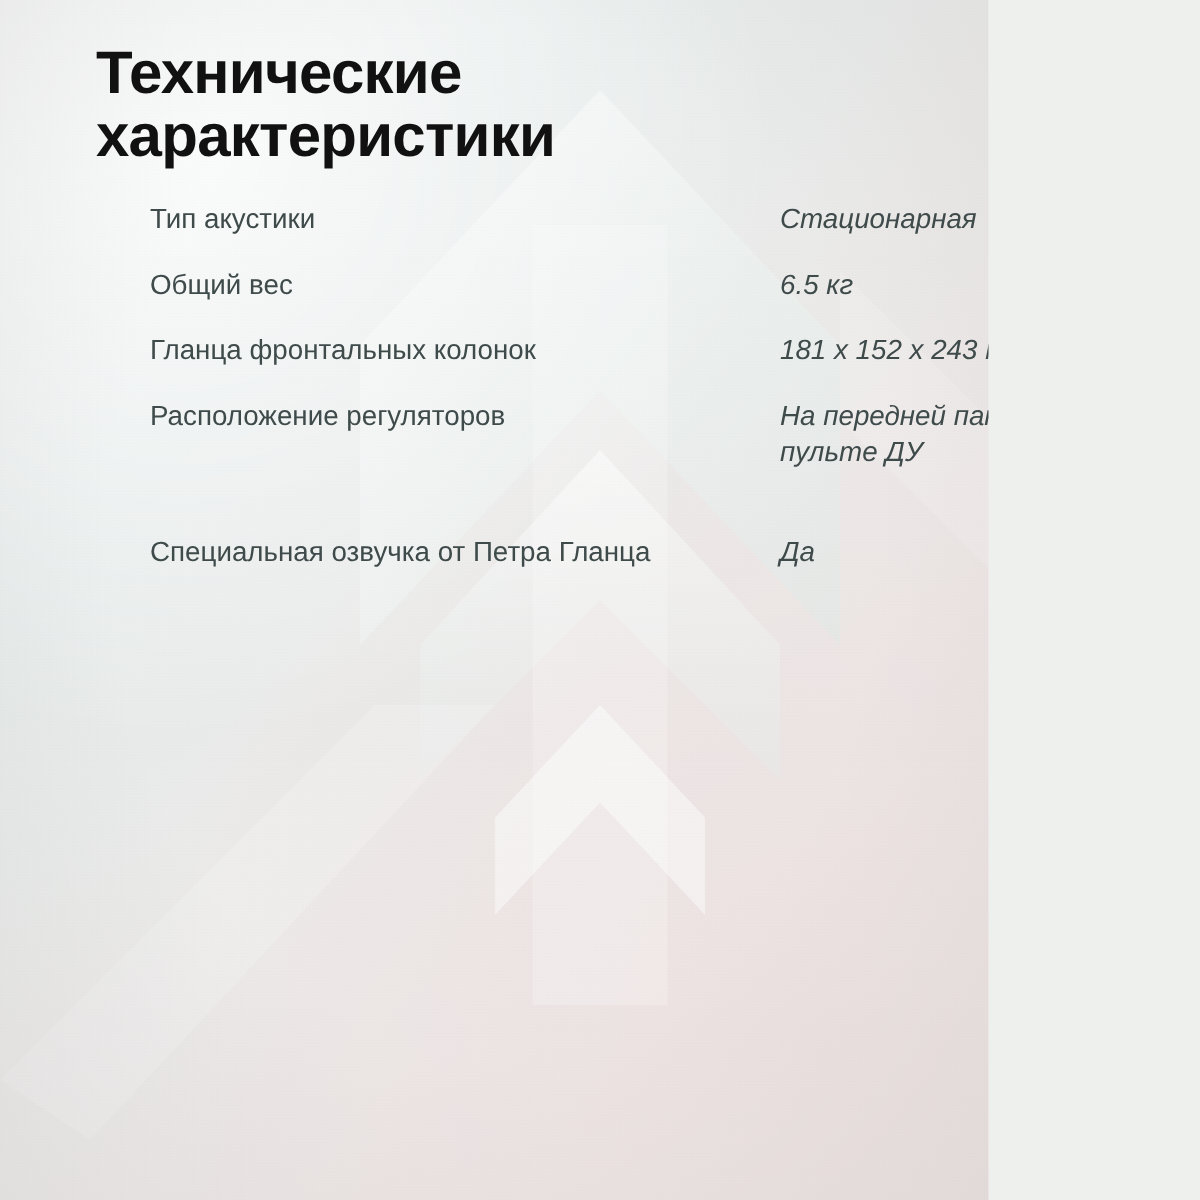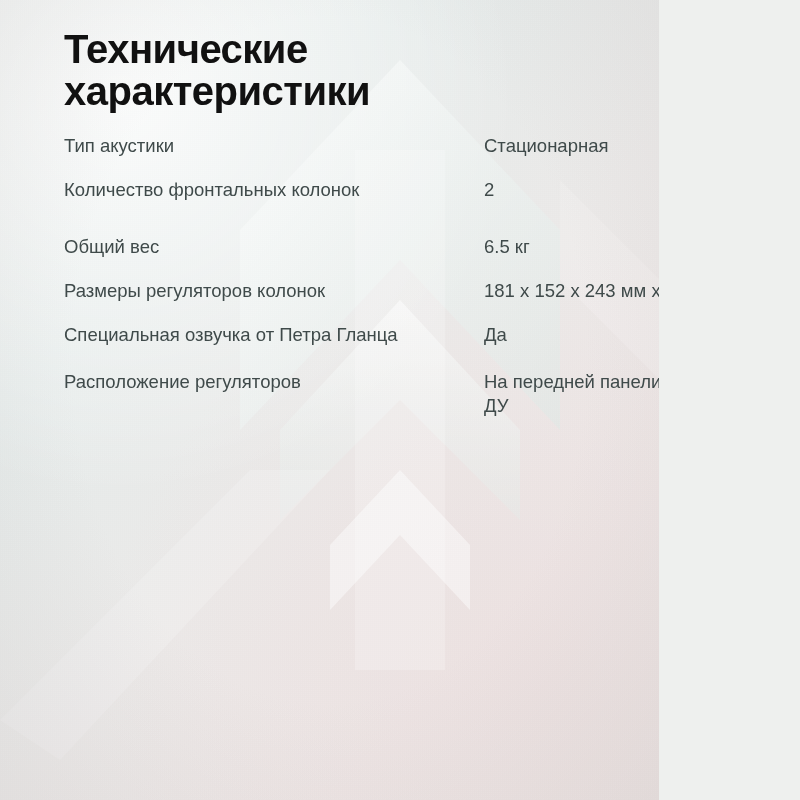--- a/index.html
+++ b/index.html
@@ -61,35 +61,37 @@
     color: #111111;
     letter-spacing: -0.5px;
     margin: 0 0 22px 0;
     line-height: 1.05;
   }
 
   table.spec {
     border-collapse: collapse;
     width: 690px;
     table-layout: fixed;
+    margin-left: 36px;
   }
   table.spec td {
     vertical-align: top;
     padding: 0 0 0 0;
     font-size: 18.5px;
     color: #3f4a4a;
     line-height: 1.28;
   }
   td.label {
     width: 420px;
     padding-right: 14px;
   }
   td.value {
     width: 270px;
     color: #2f3a3a;
+    font-style: italic;
   }
   tr.row td {
     padding-bottom: 24px;
   }
   tr.row.tight td {
     padding-bottom: 20px;
   }
   tr.row.gap td {
     padding-bottom: 34px;
   }
@@ -130,36 +132,32 @@
 
   <div class="content">
     <h1 class="title">Технические характеристики</h1>
 
     <table class="spec">
       <tbody>
         <tr class="row tight">
           <td class="label">Тип акустики</td>
           <td class="value">Стационарная</td>
         </tr>
-        <tr class="row gap">
-          <td class="label">Количество фронтальных колонок</td>
-          <td class="value">2</td>
-        </tr>
         <tr class="row tight">
           <td class="label">Общий вес</td>
           <td class="value">6.5 кг</td>
         </tr>
         <tr class="row tight">
-          <td class="label">Размеры регуляторов колонок</td>
+          <td class="label">Гланца фронтальных колонок</td>
           <td class="value">181 x 152 x 243 мм x2</td>
+        </tr>
+        <tr class="row gap-lg">
+          <td class="label">Расположение регуляторов</td>
+          <td class="value">На передней панели/ на пульте ДУ</td>
         </tr>
         <tr class="row">
           <td class="label">Специальная озвучка от Петра Гланца</td>
           <td class="value">Да</td>
-        </tr>
-        <tr class="row gap-lg">
-          <td class="label">Расположение регуляторов</td>
-          <td class="value">На передней панели/ на пульте ДУ</td>
         </tr>
       </tbody>
     </table>
   </div>
 </div>
 
 </body></html>

